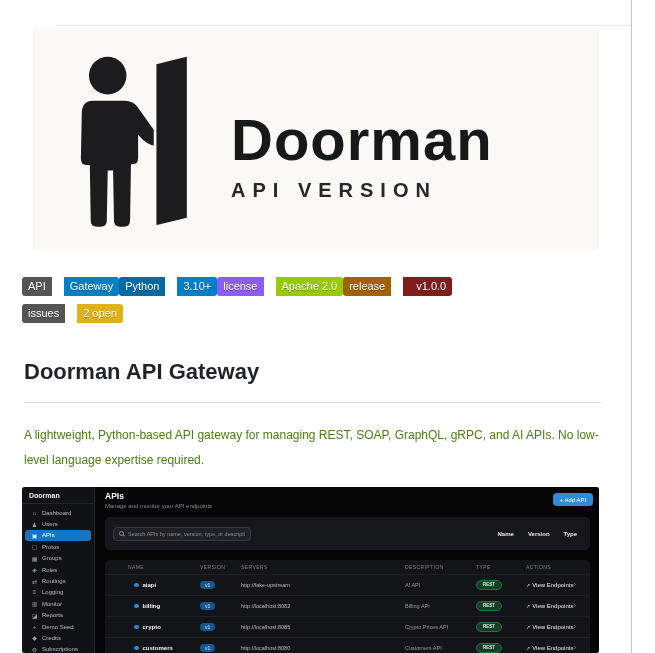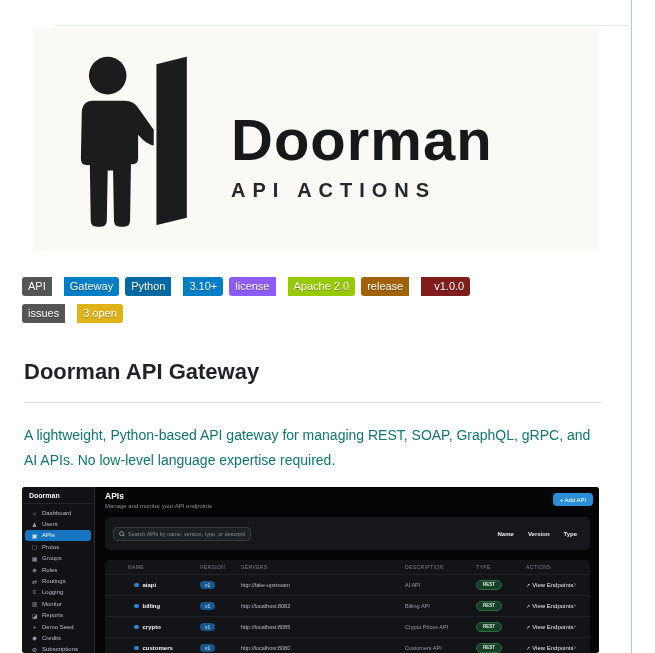--- a/index.html
+++ b/index.html
@@ -13,32 +13,32 @@
 
   
   .logo { position:absolute; left:33px; top:28px; width:566px; height:223px;
     background:#faf9f5; display:flex; align-items:center; padding-left:30px; }
   .logo-art { width:152px; height:198px; flex:0 0 auto; }
   .logo-text { margin-left:16px; padding-top:34px; }
   .logo-title { font-size:58px; font-weight:700; letter-spacing:1px; color:#17181a; line-height:1; }
   .logo-sub { margin-top:10px; font-size:20px; font-weight:700; letter-spacing:7px; color:#26272a; }
 
   
-  .badge-row { position:absolute; left:22px; display:flex; gap:6px; }
+  .badge-row { position:absolute; left:22px; display:flex; gap:0; }
   .badge-row.r1 { top:277px; } .badge-row.r2 { top:304px; }
   .badge { display:inline-flex; border-radius:3px; overflow:hidden; font-size:11px;
     line-height:1; color:#fff; text-shadow:0 1px 0 rgba(0,0,0,.3); cursor:pointer; }
   .badge .lbl { background:#555555; padding:4px 6px; }
   .badge .val { padding:4px 6px;margin-left:12px; }
 
   
   .md-h1 { position:absolute; left:24px; top:353px; width:577px; font-size:22px; font-weight:700;
     color:#1f2328; line-height:38px; padding-bottom:11px; border-bottom:1px solid #d9dee3; }
-  .md-p { position:absolute; left:24px; top:423px; width:580px; font-size:14px;
-    line-height:24.5px; color:#0f766e; }
+  .md-p { position:absolute; left:24px; top:423px; width:580px; font-size:12px;
+    line-height:24.5px; color:#4d7c0f; }
 
   
   .shot { position:absolute; left:22px; top:487px; width:577px; height:166px; overflow:hidden;
     background:#4d7c0f; display:flex; border-radius:3px; cursor:pointer; }
   .sb { width:73px; flex:0 0 73px; background:#101216; border-right:1px solid #26292e; }
   .sb-brand { color:#f2f3f5; font-size:7px; font-weight:700; padding:5px 0 4px 7px;
     border-bottom:1px solid #23262b; }
   .sb-list { padding-top:3px; }
   .sb-item { display:flex; align-items:center; gap:4px; height:11.4px; padding-left:6px;
     margin:0 3px; border-radius:3px; color:#b9bfc6; font-size:6px; white-space:nowrap; }
@@ -100,21 +100,21 @@
       <g>
         <circle cx="50" cy="28" r="21" fill="#1c1c1e"></circle>
         <path d="M33 56 q-11 0 -12 13 l-1 52 q0 7 6 7 h4 l1 62 q0 7 7 7 h4 q7 0 7 -7 l1 -56 h6 l1 56 q0 7 7 7 h4 q7 0 7 -7 l1 -63 h2 q6 0 6 -7 l0 -26 q10 12 21 13 q9 1 9 -8 q0 -8 -13 -11 l-17 -24 q-5 -8 -15 -8 z" fill="#1c1c1e"></path>
       </g>
       <g>
         <polygon points="103,14 140,5 140,188 103,197" fill="#1c1c1e" stroke="#faf9f5" stroke-width="3"></polygon>
       </g>
     </svg>
     <div class="logo-text">
       <div class="logo-title">Doorman</div>
-      <div class="logo-sub">API ACTIONS</div>
+      <div class="logo-sub">API VERSION</div>
     </div>
   </div>
 
   <div class="badge-row r1">
     <span class="badge">
       <span class="lbl" style="background-color: rgb(85, 85, 85);">API</span>
       <span class="val" style="background-color: rgb(0, 126, 198);">Gateway</span>
     </span>
     <span class="badge">
       <span class="lbl" style="background-color: #0369a1;">Python</span>
@@ -125,21 +125,21 @@
       <span class="val" style="background-color: rgb(151, 202, 0);">Apache 2.0</span>
     </span>
     <span class="badge">
       <span class="lbl" style="background-color: #a16207;">release</span>
       <span class="val" style="background-color: #7f1d1d; padding-left: 13px;">v1.0.0</span>
     </span>
   </div>
   <div class="badge-row r2">
     <span class="badge">
       <span class="lbl" style="background-color: rgb(85, 85, 85);">issues</span>
-      <span class="val" style="background-color: rgb(223, 179, 23);">3 open</span>
+      <span class="val" style="background-color: rgb(223, 179, 23);">2 open</span>
     </span>
   </div>
 
   <h1 class="md-h1">Doorman API Gateway</h1>
   <p class="md-p">A lightweight, Python-based API gateway for managing REST, SOAP, GraphQL, gRPC, and AI APIs. No low-level language expertise required.</p>
 
   <div class="shot">
     <div class="sb">
       <div class="sb-brand">Doorman</div>
       <div class="sb-list">

